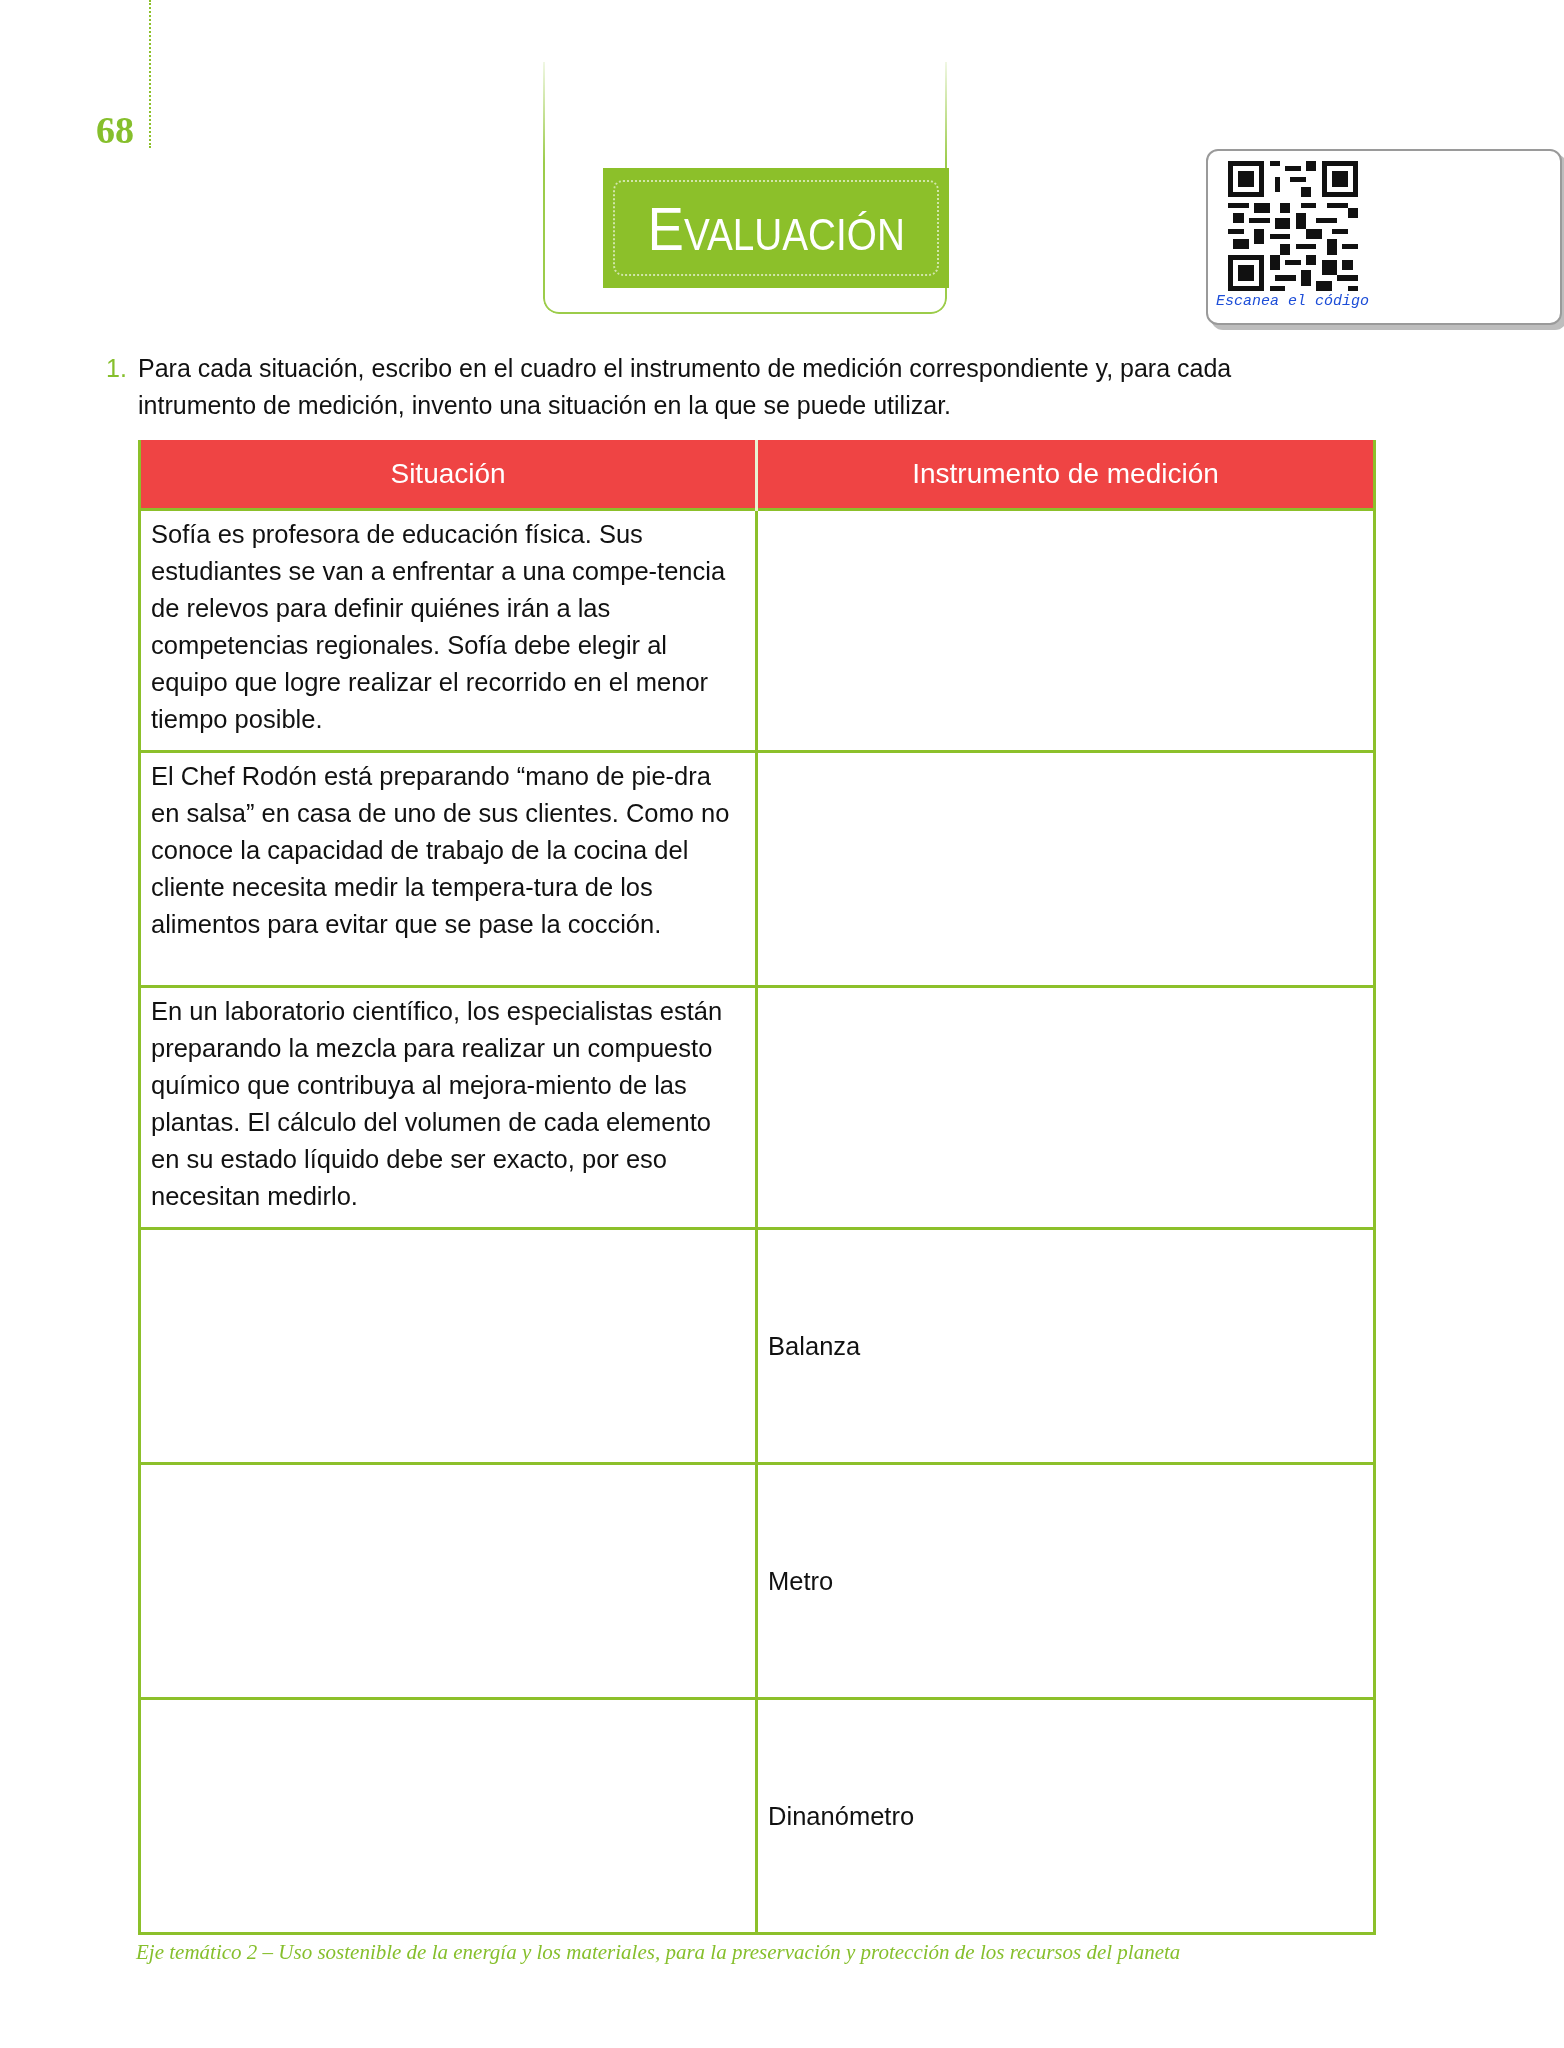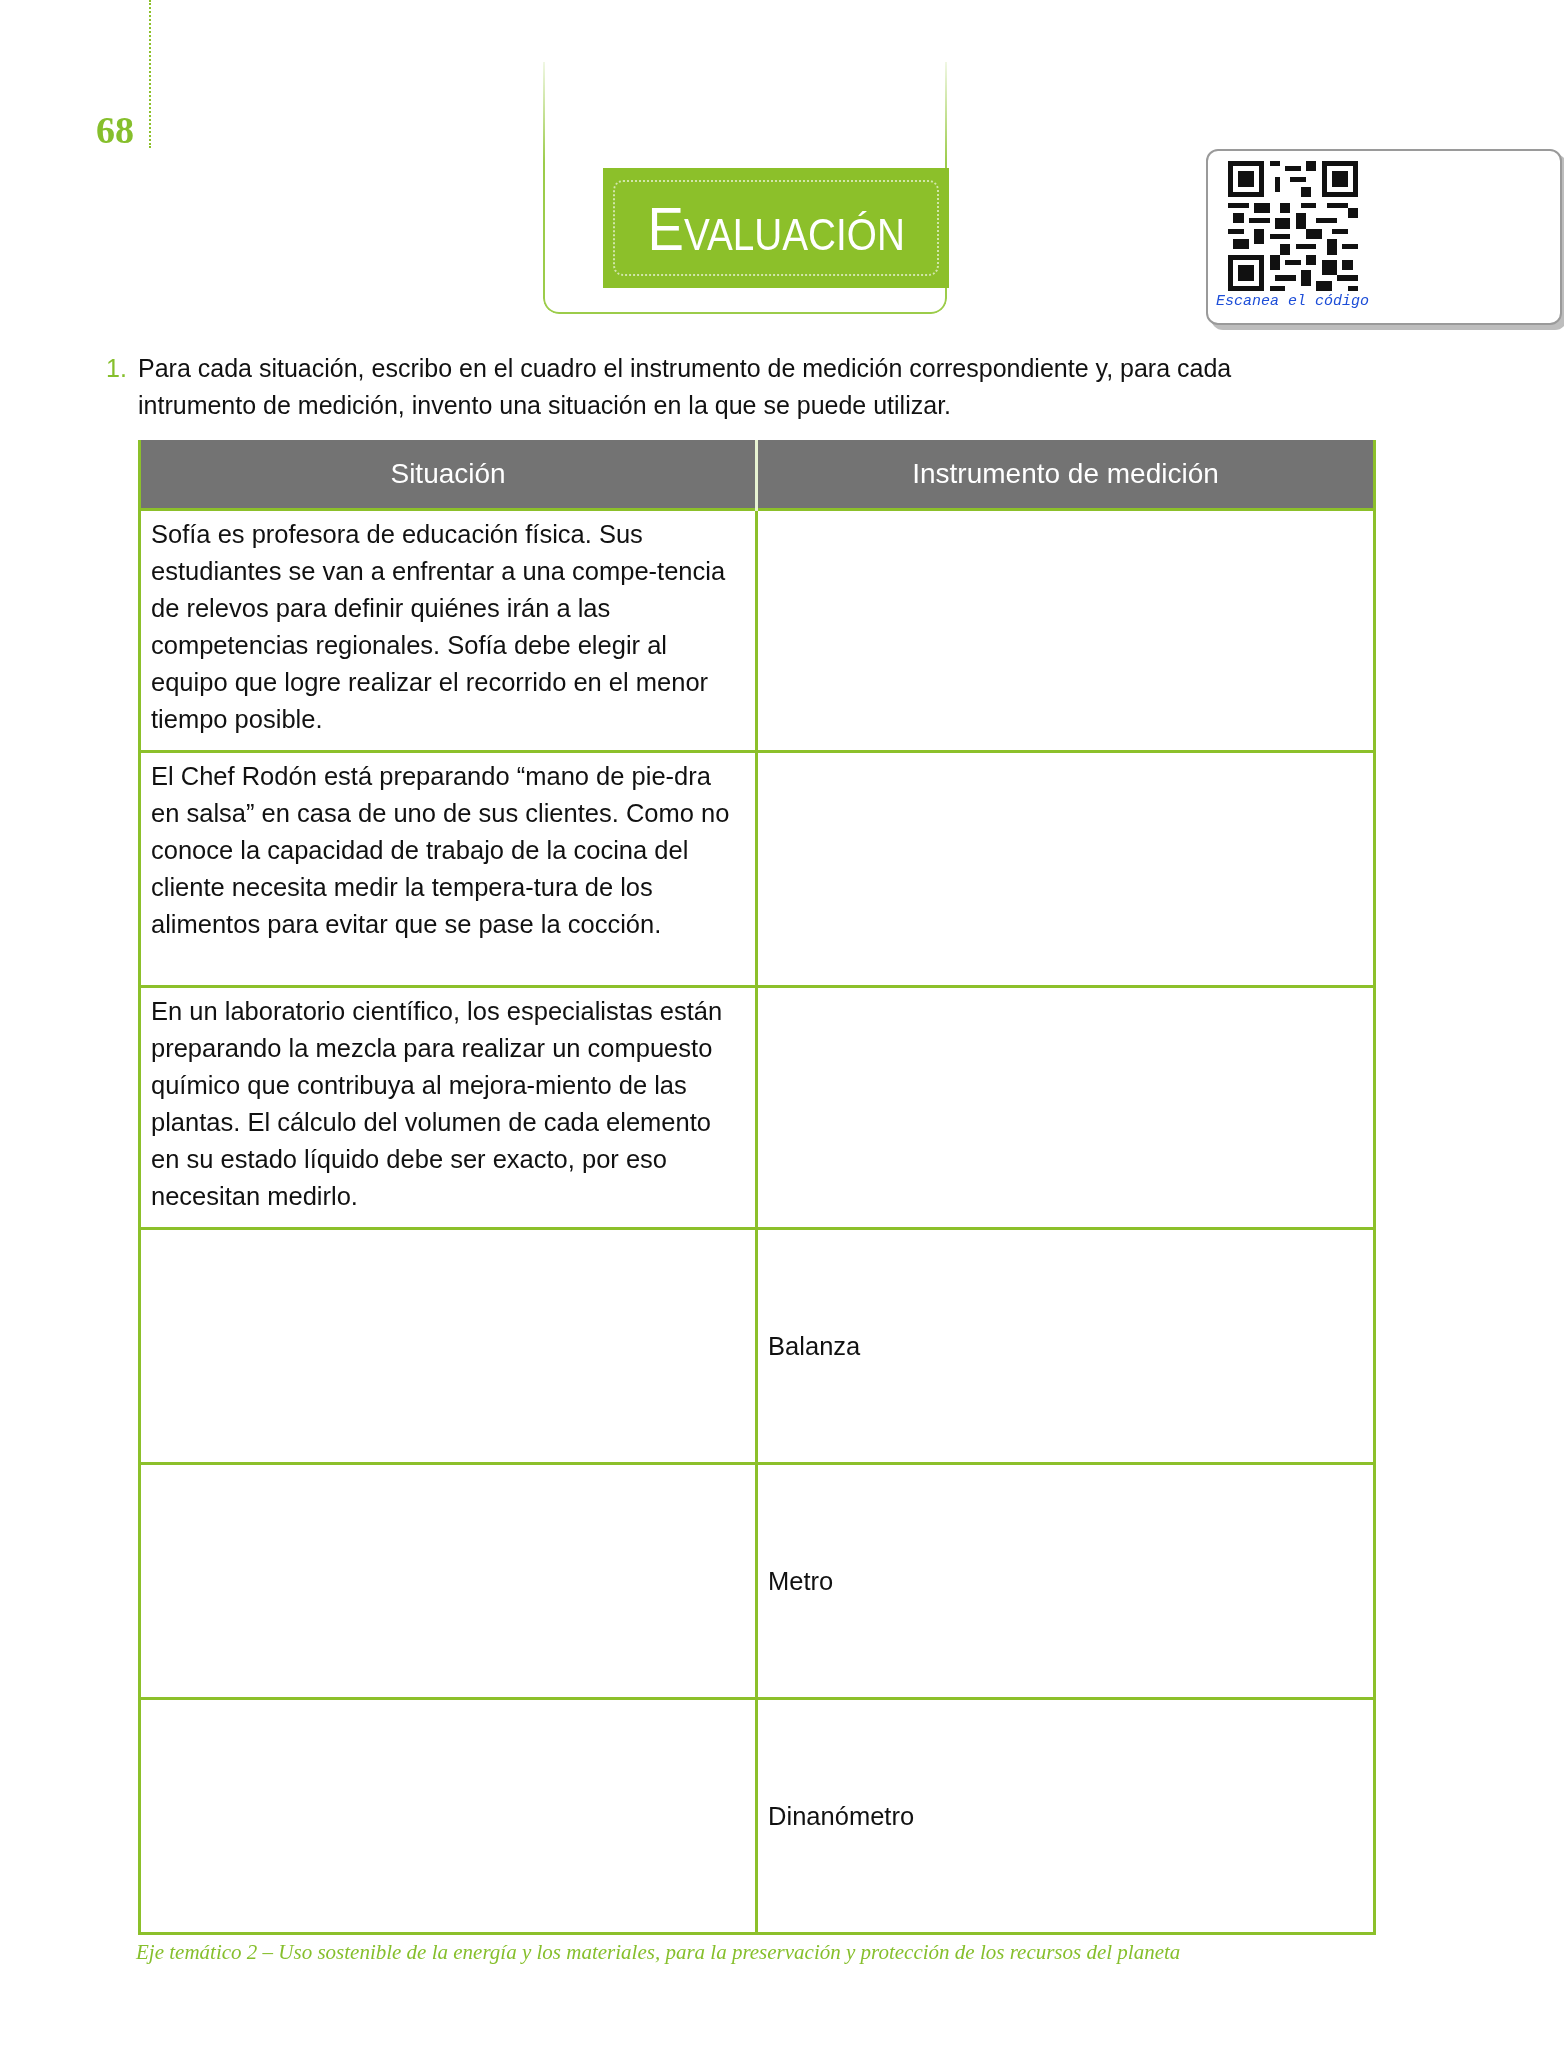--- a/index.html
+++ b/index.html
@@ -29,21 +29,21 @@
              box-shadow: 5px 5px 0 #bdbdbd; }
   .qr-code { position: absolute; left: 20px; top: 10px; width: 130px; height: 130px; }
   .qr-caption { position: absolute; left: 8px; top: 142px; font-family: Liberation Mono, monospace;
                 font-style: italic; font-size: 15px; color: #1d4ed8; }
 
   .instruction { position: absolute; left: 106px; top: 350px; width: 1300px; font-size: 25px; line-height: 37px; color: #111; }
   .instruction .num { color: #86bf2c; display: inline-block; width: 32px; }
   .instruction .line2 { padding-left: 32px; display: block; }
 
   .eval-table { position: absolute; left: 138px; top: 440px; width: 1238px; border-collapse: collapse; }
-  .eval-table th { background: #737373; color: #fff; font-weight: normal; font-size: 28px; height: 68px;
+  .eval-table th { background: #ef4444; color: #fff; font-weight: normal; font-size: 28px; height: 68px;
                    text-align: center; padding: 0; }
   .eval-table th.col-sit { width: 617px; border-right: 3px solid #e8f3d2; }
   .eval-table th.col-inst { width: 618px; }
   .eval-table td { border: 3px solid #8cc02a; vertical-align: top; padding: 0; }
   .eval-table tr.head-row th { border-left: 3px solid #8cc02a; border-right: 3px solid #8cc02a; }
   .eval-table tr.head-row th.col-sit { border-right: 3px solid #e8f3d2; }
   .sit-text { font-size: 25.5px; line-height: 37px; padding: 5px 10px 12px 10px; color: #111; }
   .inst-cell { position: relative; margin-top: 46px; }
   .inst-text { position: absolute; left: 10px; top: 50%; transform: translateY(-50%); font-size: 25.5px; color: #111; }
   .row-a td { height: 232px; }

